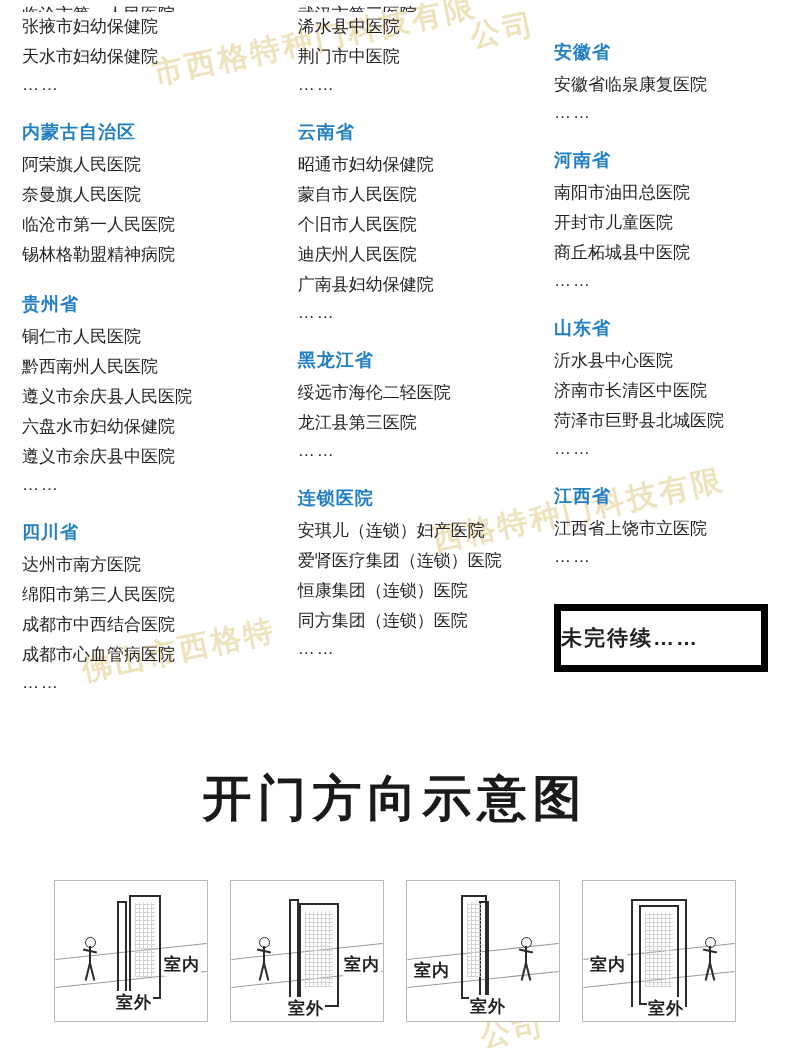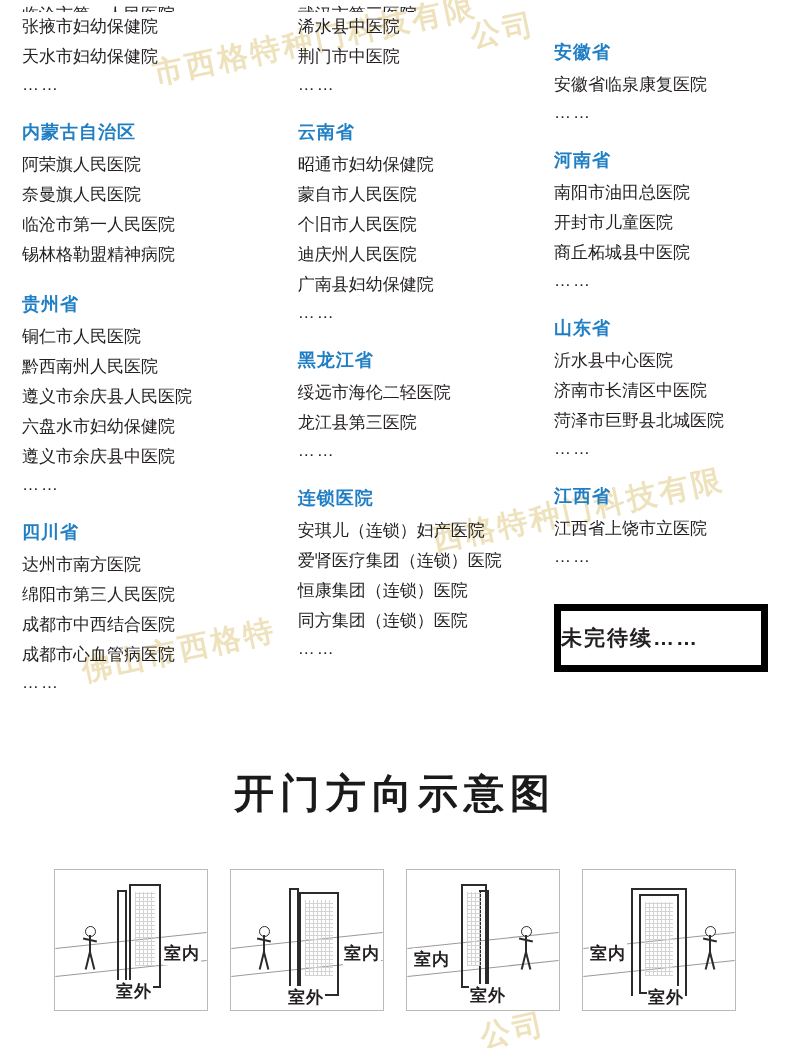--- a/index.html
+++ b/index.html
@@ -94,21 +94,21 @@
     font-size: 21px;
     font-weight: bold;
     letter-spacing: 2px;
   }
 
   
   .section-title {
     position: relative;
     z-index: 2;
     text-align: center;
-    font-size: 40px;
+    font-size: 49px;
     font-weight: bold;
     letter-spacing: 6px;
     margin-top: 70px;
     color: #1a1a1a;
   }
 
   
   .doors {
     position: relative;
     z-index: 2;

